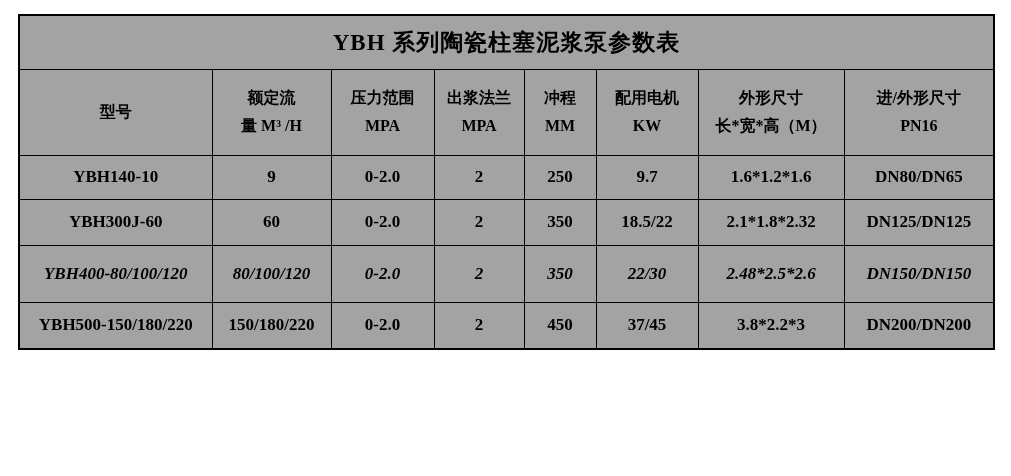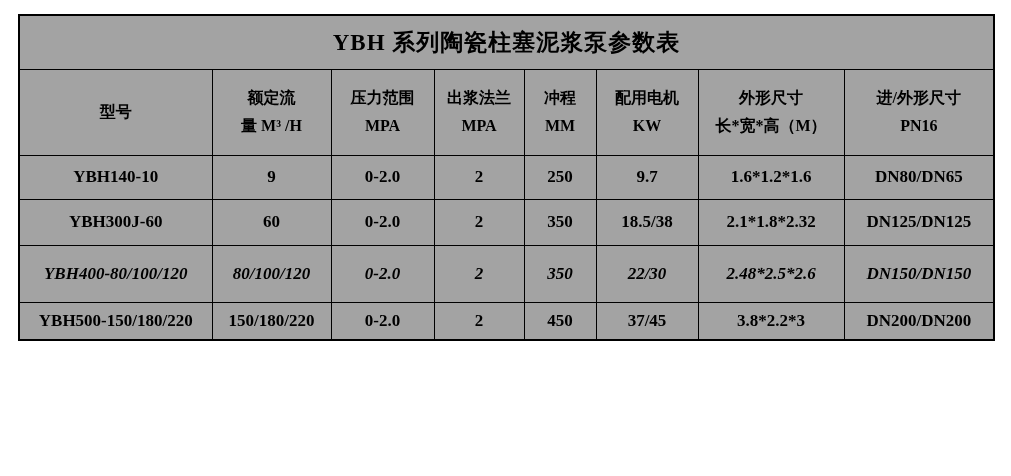--- a/index.html
+++ b/index.html
@@ -48,21 +48,21 @@
   .col-header { font-size: 16px; line-height: 1.75; }
   .col-header .h2:empty { display: none; }
   .col-header .h1, .col-header .h2 { display: block; }
   tbody.data td { font-size: 17px; text-align: center; }
   tr.r1 { height: 44px; }
   tr.r2 { height: 36px; }
   tr.r3 { height: 35px; }
   tr.r4 { height: 38px; }
   tr.r5 { height: 46px; }
   tr.r6 { height: 57px; font-style: italic; }
-  tr.r7 { height: 38px; }
+  tr.r7 { height: 47px; }
 </style>
 </head>
 <body>
 
 <div class="sheet">
   <table class="spec">
     <colgroup>
       <col style="width:193px">
       <col style="width:119px">
       <col style="width:103px">
@@ -121,21 +121,21 @@
         <td>9.7</td>
         <td>1.6*1.2*1.6</td>
         <td>DN80/DN65</td>
       </tr>
       <tr class="r5">
         <td>YBH300J-60</td>
         <td>60</td>
         <td>0-2.0</td>
         <td>2</td>
         <td>350</td>
-        <td>18.5/38</td>
+        <td>18.5/22</td>
         <td>2.1*1.8*2.32</td>
         <td>DN125/DN125</td>
       </tr>
       <tr class="r6">
         <td>YBH400-80/100/120</td>
         <td>80/100/120</td>
         <td>0-2.0</td>
         <td>2</td>
         <td>350</td>
         <td>22/30</td>

